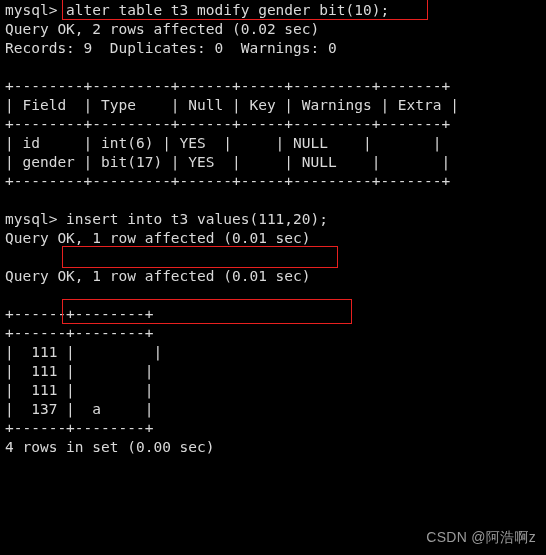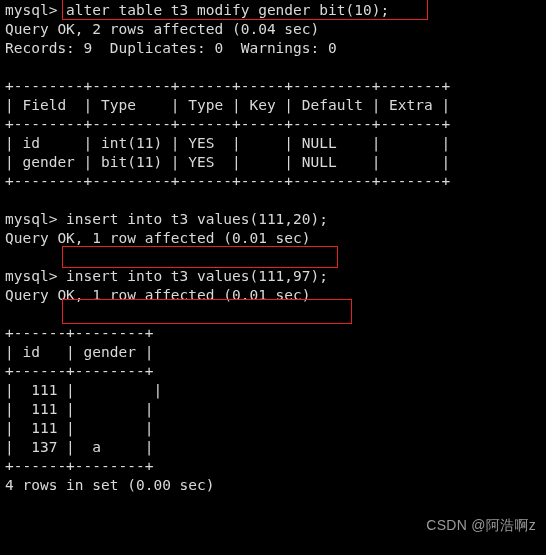--- a/index.html
+++ b/index.html
@@ -56,52 +56,50 @@
   }
   #box-insert-2 {
     left: 62px;
     top: 299px;
     width: 290px;
     height: 25px;
   }
   #watermark {
     position: absolute;
     right: 10px;
-    bottom: 20px;
+    bottom: 8px;
     font-family: "Liberation Sans", "DejaVu Sans", sans-serif;
     font-size: 14px;
     color: #9a9a9a;
     white-space: pre;
     letter-spacing: 0.3px;
   }
 </style>
 </head>
 <body>
 
 <div id="terminal">
   <div class="screen">
     <div class="line">mysql&gt; alter table t3 modify gender bit(10);</div>
-    <div class="line">Query OK, 2 rows affected (0.04 sec)</div>
+    <div class="line">Query OK, 2 rows affected (0.02 sec)</div>
     <div class="line">Records: 9  Duplicates: 0  Warnings: 0</div>
     <div class="line blank"></div>
     <div class="line">+--------+---------+------+-----+---------+-------+</div>
-    <div class="line">| Field  | Type    | Type | Key | Default | Extra |</div>
+    <div class="line">| Field  | Type    | Null | Key | Warnings | Extra |</div>
     <div class="line">+--------+---------+------+-----+---------+-------+</div>
-    <div class="line">| id     | int(11) | YES  |     | NULL    |       |</div>
-    <div class="line">| gender | bit(11) | YES  |     | NULL    |       |</div>
+    <div class="line">| id     | int(6) | YES  |     | NULL    |       |</div>
+    <div class="line">| gender | bit(17) | YES  |     | NULL    |       |</div>
     <div class="line">+--------+---------+------+-----+---------+-------+</div>
     <div class="line blank"></div>
     <div class="line">mysql&gt; insert into t3 values(111,20);</div>
     <div class="line">Query OK, 1 row affected (0.01 sec)</div>
     <div class="line blank"></div>
-    <div class="line">mysql&gt; insert into t3 values(111,97);</div>
     <div class="line">Query OK, 1 row affected (0.01 sec)</div>
     <div class="line blank"></div>
     <div class="line">+------+--------+</div>
-    <div class="line">| id   | gender |</div>
     <div class="line">+------+--------+</div>
     <div class="line">|  111 |         |</div>
     <div class="line">|  111 |        |</div>
     <div class="line">|  111 |        |</div>
     <div class="line">|  137 |  a     |</div>
     <div class="line">+------+--------+</div>
     <div class="line">4 rows in set (0.00 sec)</div>
   </div>
 
   <div class="hl-box" id="box-alter"></div>

